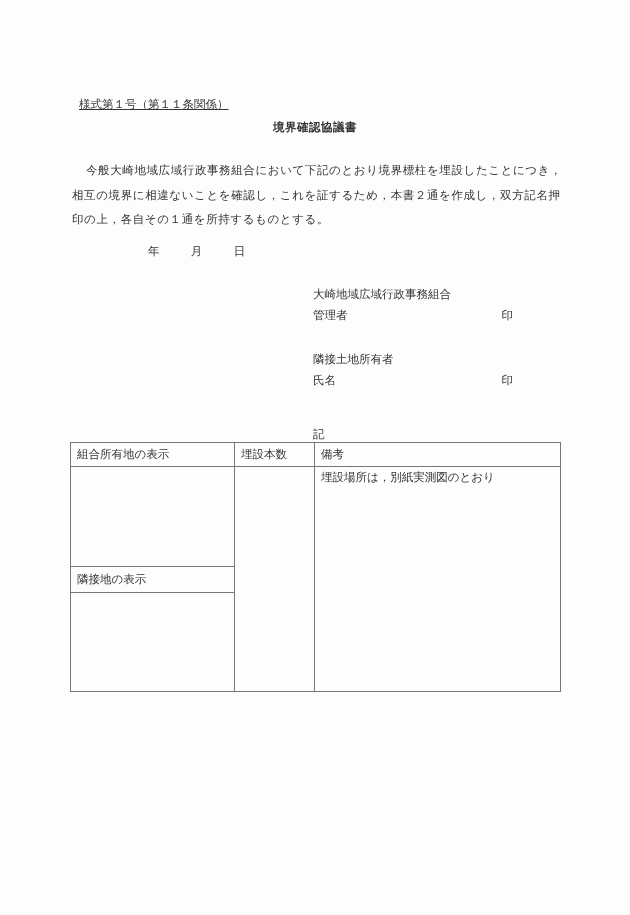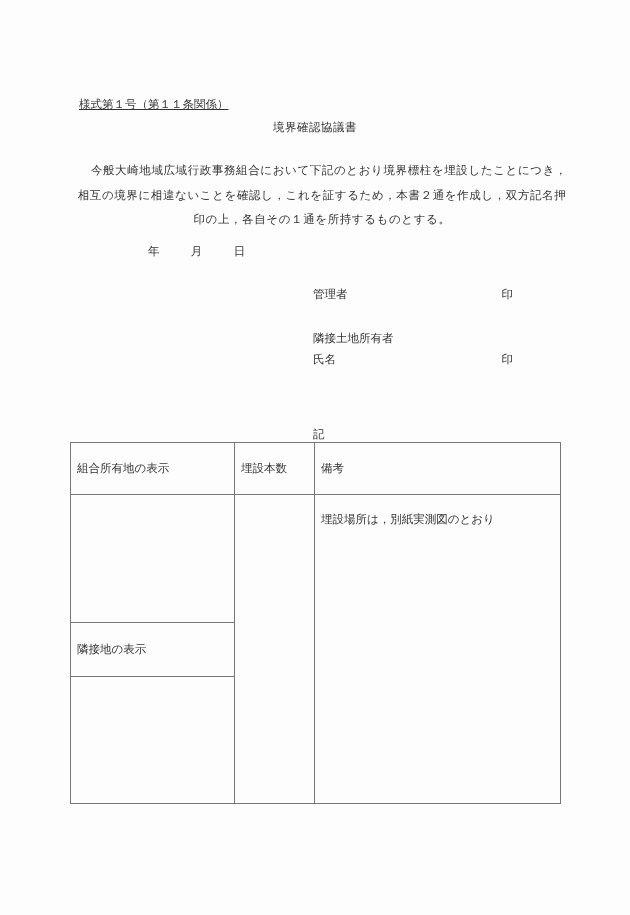--- a/index.html
+++ b/index.html
@@ -1,31 +1,31 @@
 <!DOCTYPE html>
 <html><head>
   <meta charset="utf-8">
   <style>
     html, body { margin: 0; padding: 0; background: #fdfdfd; }
     body { width: 630px; height: 915px; position: relative; overflow: hidden;
            font-family: "DejaVu Serif", "Liberation Serif", serif; color: #333; font-size: 11.5px; }
     .abs { position: absolute; white-space: nowrap; }
     .form-no { left: 79px; top: 97px; text-decoration: underline; }
-    .title { left: 0; width: 630px; top: 120px; text-align: center; letter-spacing: 0.5px; }
-    .para { left: 72px; top: 158px; width: 500px; line-height: 24.5px; white-space: normal; letter-spacing: 0.6px; text-align: center; }
+    .title { left: 0; width: 630px; top: 120px; text-align: center; letter-spacing: 0.5px; font-weight: bold; }
+    .para { left: 72px; top: 158px; width: 500px; line-height: 24.5px; white-space: normal; letter-spacing: 0.6px; }
     .para .indent { display: inline-block; width: 14px; }
     .date { left: 148px; top: 244px; }
     .date span { display: inline-block; }
     .sig-block { left: 313px; top: 284px; width: 200px; }
     .sig-line { height: 21px; line-height: 21px; position: relative; }
     .sig-line .seal { position: absolute; right: 0; top: 0; }
     .sig-gap { height: 23px; }
     .ki { left: 313px; top: 427px; }
     table.record { position: absolute; left: 70px; top: 442px; width: 491px; border-collapse: collapse; }
-    table.record td { border: 1px solid #777; padding: 15px 6px; vertical-align: top; font-size: 11.5px; font-family: Liberation Serif, serif; }
+    table.record td { border: 1px solid #777; padding: 1px 6px; vertical-align: top; font-size: 11.5px; font-family: Liberation Serif, serif; }
     .hdr td { height: 21px; line-height: 21px; }
     .c1 { width: 151px; }
     .c2 { width: 67px; text-align: left; }
     .c3 { }
     .center { text-align: left; }
     .r1 td { height: 97px; }
     .r2 td { height: 23px; line-height: 23px; margin-left: 16px; }
     .r3 td { height: 96px; }
     .remark { padding-top: 2px; line-height: 18px; margin-top: 28px; }
   </style>
@@ -39,20 +39,21 @@
 
 <div class="abs date">
   <span>年</span>
   <span style="width:24px"></span>
   <span>月</span>
   <span style="width:24px"></span>
   <span>日</span>
 </div>
 
 <div class="abs sig-block">
+  <div class="sig-line">大崎地域広域行政事務組合</div>
   <div class="sig-line">
     <span>管理者</span>
     <span class="seal">印</span>
   </div>
   <div class="sig-gap"></div>
   <div class="sig-line">隣接土地所有者</div>
   <div class="sig-line">
     <span>氏名</span>
     <span class="seal">印</span>
   </div>

